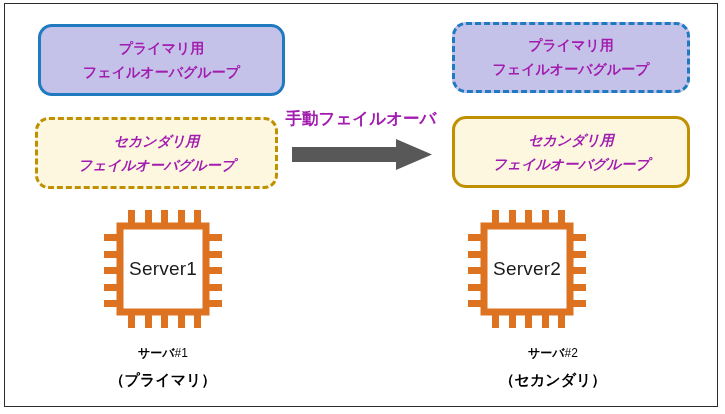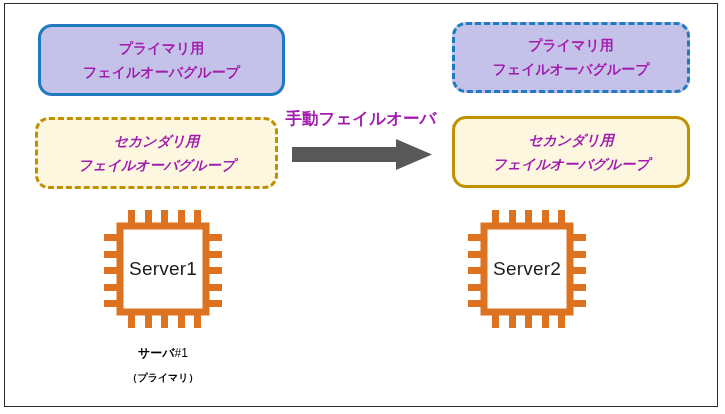--- a/index.html
+++ b/index.html
@@ -115,21 +115,21 @@
     font-size: 12px;
     font-weight: bold;
     color: #000000;
     white-space: nowrap;
   }
   .cap-hash {
     font-weight: normal;
   }
   .cap-line2 {
     margin-top: 9px;
-    font-size: 10px;
+    font-size: 15px;
     font-weight: bold;
     color: #000000;
     white-space: nowrap;
   }
 </style>
 </head>
 <body>
 
 <div id="canvas">
 
@@ -217,14 +217,18 @@
       </g>
     </svg>
     <div class="chip-label">Server2</div>
   </div>
 
   <div id="caption-1" class="server-caption">
     <div class="cap-line1"><span>サーバ</span><span class="cap-hash">#1</span></div>
     <div class="cap-line2">（プライマリ）</div>
   </div>
 
+  <div id="caption-2" class="server-caption">
+    <div class="cap-line1"><span>サーバ</span><span class="cap-hash">#2</span></div>
+    <div class="cap-line2">（セカンダリ）</div>
+  </div>
 
 </div>
 
 </body></html>

